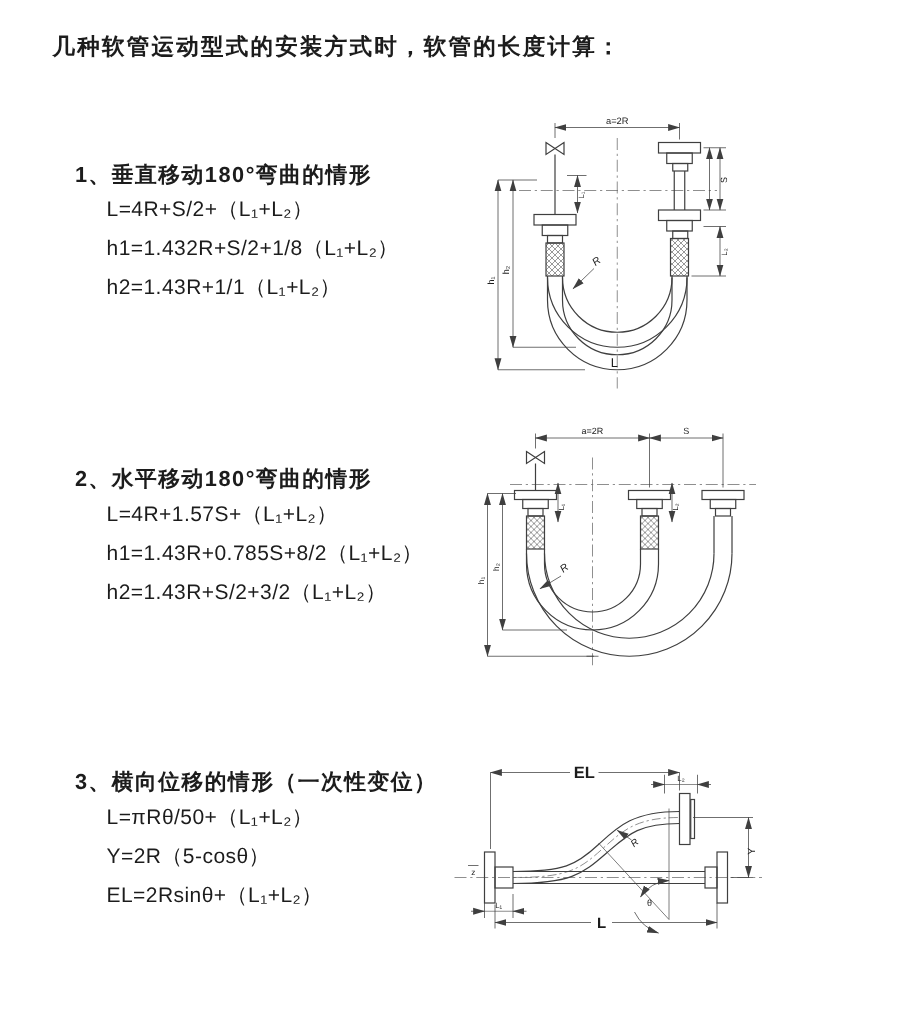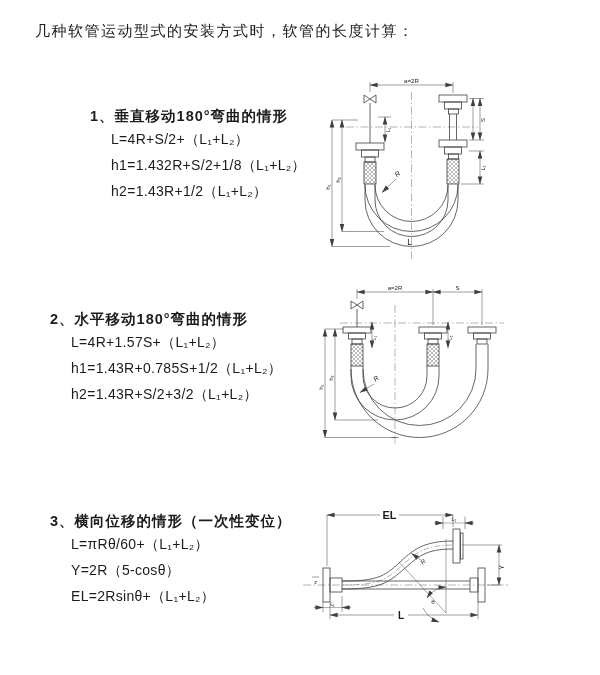--- a/index.html
+++ b/index.html
@@ -3,51 +3,51 @@
 <meta charset="utf-8">
 <style>
   html,body{margin:0;padding:0;}
   body{
     width:600px;height:675px;position:relative;overflow:hidden;
     background:#ffffff;color:#1c1c1c;
     font-family:"Liberation Sans","DejaVu Sans",sans-serif;
   }
   .title{
     position:absolute;left:35px;top:22px;width:540px;
-    font-size:15px;font-weight:400;letter-spacing:1.5px;color:#1c1c1c;
+    font-size:15px;font-weight:700;letter-spacing:1.5px;color:#1c1c1c;
   }
   .sec{position:absolute;color:#1c1c1c;}
   .sec .h{font-size:14.5px;font-weight:700;letter-spacing:1px;}
   .sec .f{font-size:14px;line-height:26px;margin-left:21px;letter-spacing:.3px;}
   .sec .f:first-of-type{margin-top:8px;}
   svg.d{position:absolute;}
   svg.d text{font-family:"Liberation Sans","DejaVu Sans",sans-serif;fill:#1c1c1c;stroke:none;}
 </style>
 </head>
 <body>
 
 <div class="title">几种软管运动型式的安装方式时，软管的长度计算：</div>
 
-<div class="sec" style="left:50px;top:107px;margin-left:40px;">
+<div class="sec" style="left:50px;top:107px;">
   <div class="h">1、垂直移动180°弯曲的情形</div>
   <div class="f">L=4R+S/2+（L₁+L₂）</div>
   <div class="f">h1=1.432R+S/2+1/8（L₁+L₂）</div>
-  <div class="f">h2=1.43R+1/2（L₁+L₂）</div>
+  <div class="f">h2=1.43R+1/1（L₁+L₂）</div>
 </div>
 
 <div class="sec" style="left:50px;top:310px;">
   <div class="h">2、水平移动180°弯曲的情形</div>
   <div class="f">L=4R+1.57S+（L₁+L₂）</div>
-  <div class="f">h1=1.43R+0.785S+1/2（L₁+L₂）</div>
+  <div class="f">h1=1.43R+0.785S+8/2（L₁+L₂）</div>
   <div class="f">h2=1.43R+S/2+3/2（L₁+L₂）</div>
 </div>
 
 <div class="sec" style="left:50px;top:512px;">
   <div class="h">3、横向位移的情形（一次性变位）</div>
-  <div class="f">L=πRθ/60+（L₁+L₂）</div>
+  <div class="f">L=πRθ/50+（L₁+L₂）</div>
   <div class="f">Y=2R（5-cosθ）</div>
   <div class="f">EL=2Rsinθ+（L₁+L₂）</div>
 </div>
 
 <svg class="d" style="left:312px;top:72px;width:240px;height:190px;" viewBox="0 0 240 190">
   <defs>
     <pattern id="x1" width="4" height="4" patternUnits="userSpaceOnUse">
       <path d="M0,0L4,4M4,0L0,4" stroke="#777" stroke-width="0.5"></path>
     </pattern>
     <marker id="a1" markerWidth="9" markerHeight="7" refX="7.6" refY="3" orient="auto-start-reverse" markerUnits="userSpaceOnUse">

